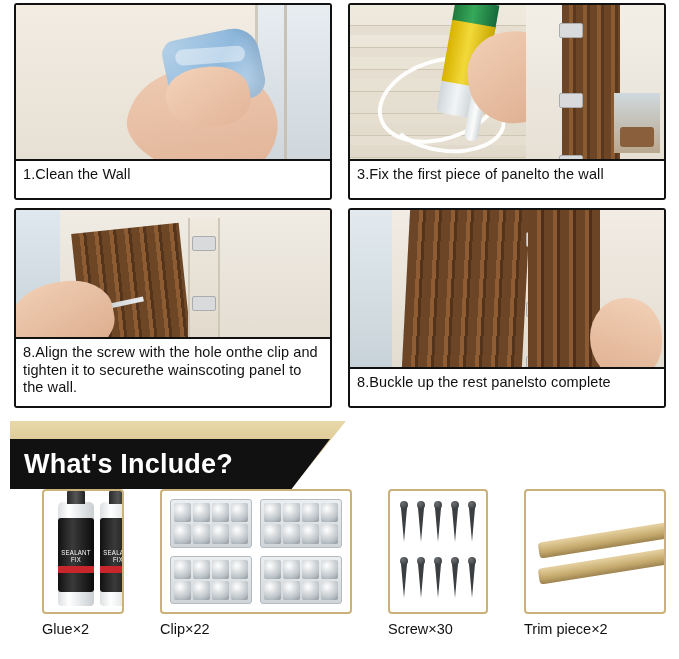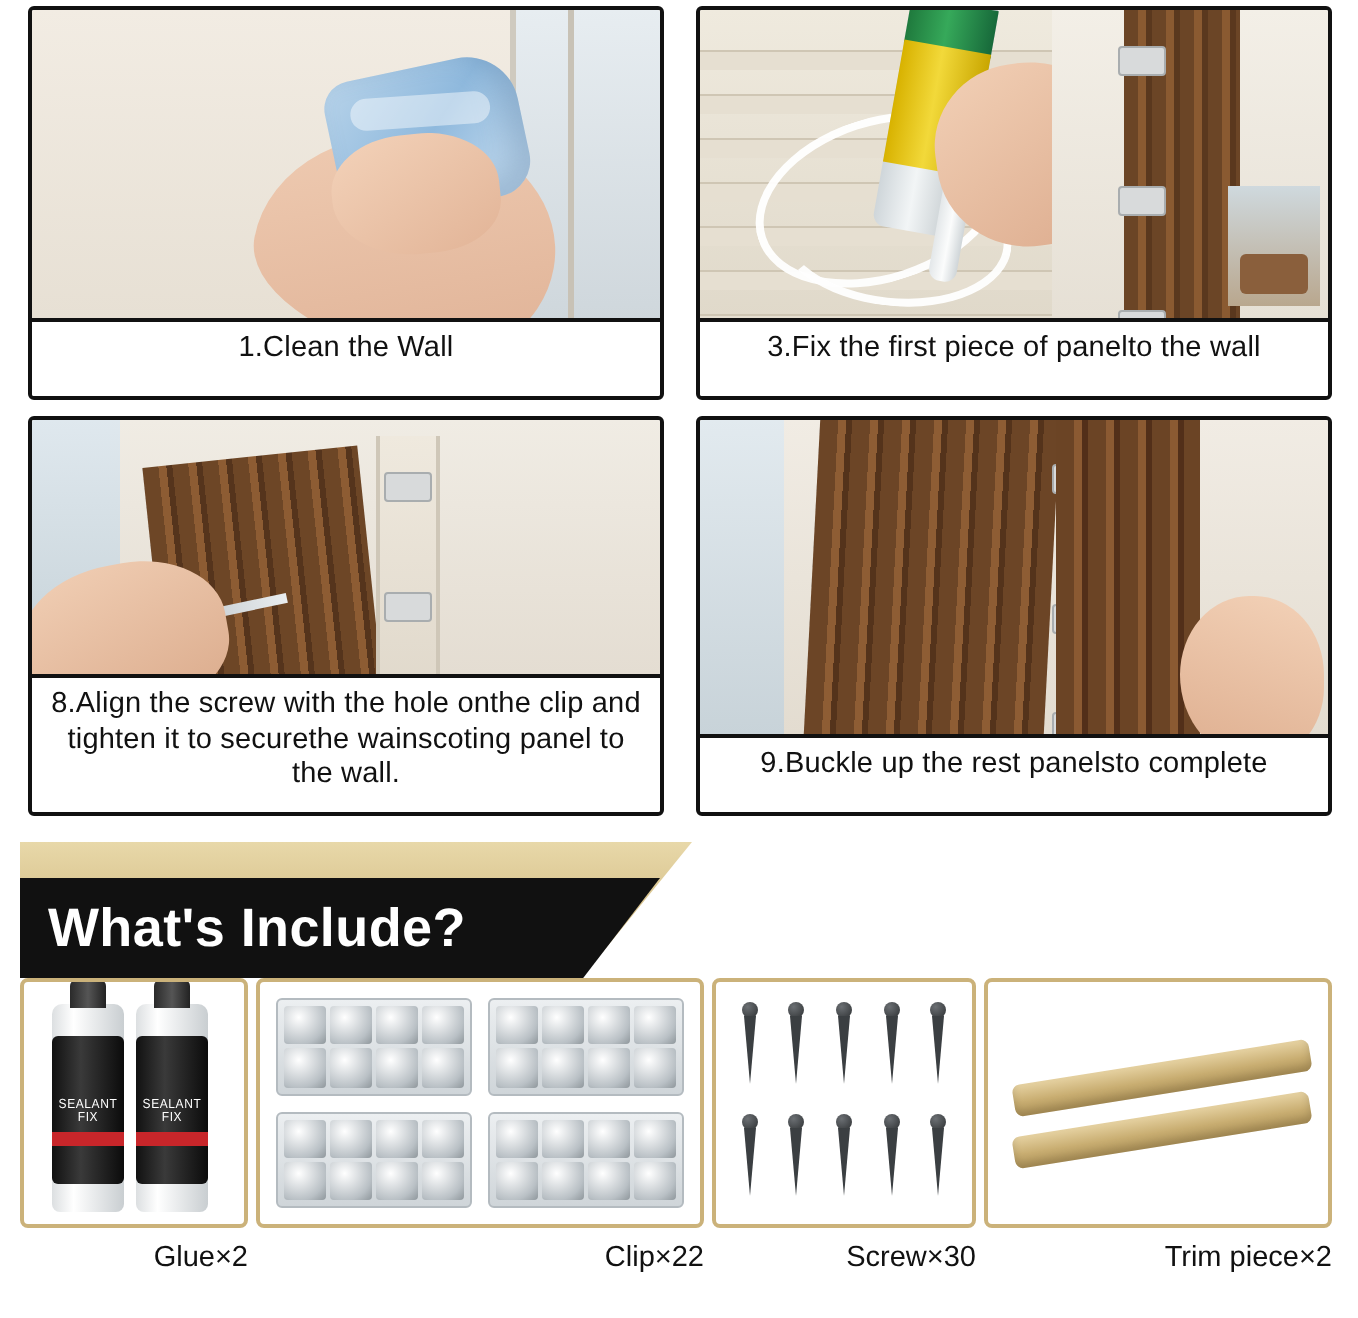--- a/index.html
+++ b/index.html
@@ -42,21 +42,20 @@
     background: #e9e5de;
   }
   .step-caption {
     border-top: 2px solid #111111;
     font-size: 14.5px;
     color: #111111;
     padding: 5px 7px 6px 7px;
     line-height: 1.22;
     letter-spacing: .1px;
     background: #ffffff;
-    text-align: center;
   }
   .step-caption.tall { min-height: 56px; }
   .step-caption.short { min-height: 26px; }
 
   
   .s1-wall { position:absolute; inset:0; background: linear-gradient(180deg,#f2ece3,#e7e0d4); }
   .s1-window { position:absolute; right:0; top:0; width:72px; height:100%;
     background: linear-gradient(180deg,#e7edf1,#cfd7dc); border-left:3px solid #cfcabf; }
   .s1-window:after{ content:""; position:absolute; left:26px; top:0; width:3px; height:100%; background:#c8c2b6; }
   .s1-cloth {
@@ -225,21 +224,22 @@
     left: 10px;
     top: 489px;
     width: 660px;
     display: grid;
     grid-template-columns: 114px 224px 132px 174px;
     gap: 0 4px;
   }
   .part {
     display: flex;
     flex-direction: column;
-    align-items: flex-end;
+    align-items: flex-start;
+    margin-left: 32px;
   }
   .part-box {
     width: 100%;
     height: 125px;
     border: 2px solid #cbb27a;
     border-radius: 4px;
     box-sizing: border-box;
     position: relative;
     overflow: hidden;
     background: #ffffff;
@@ -389,21 +389,21 @@
     <div class="step-photo">
       <div class="s4-wall"></div>
       <div class="s4-window"></div>
       <div class="s4-panels"></div>
       <div class="clip" style="left:176px;top:22px"></div>
       <div class="clip" style="left:176px;top:92px"></div>
       <div class="clip" style="left:176px;top:146px"></div>
       <div class="s4-panel-hold"></div>
       <div class="s4-hand"></div>
     </div>
-    <div class="step-caption short">9.Buckle up the rest panelsto complete</div>
+    <div class="step-caption short">8.Buckle up the rest panelsto complete</div>
   </div>
 </div>
 
 <div class="banner-wrap">
   <div class="banner-gold"></div>
   <div class="banner-black">
     <span class="banner-text">What's Include?</span>
   </div>
 </div>
 

